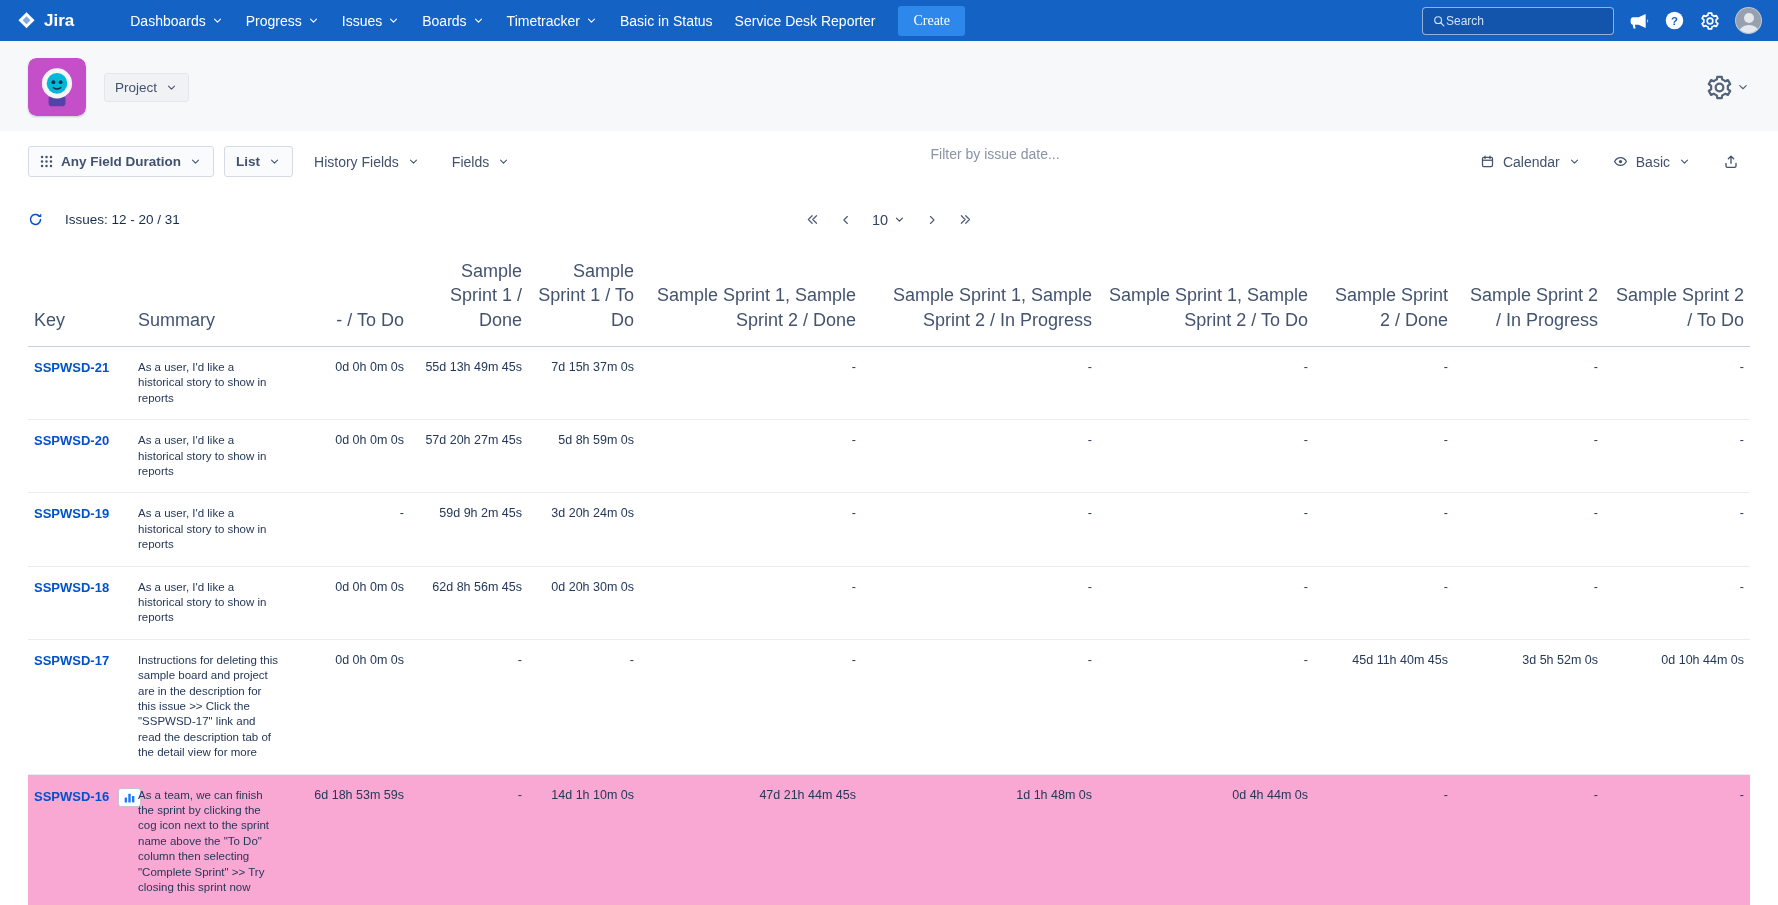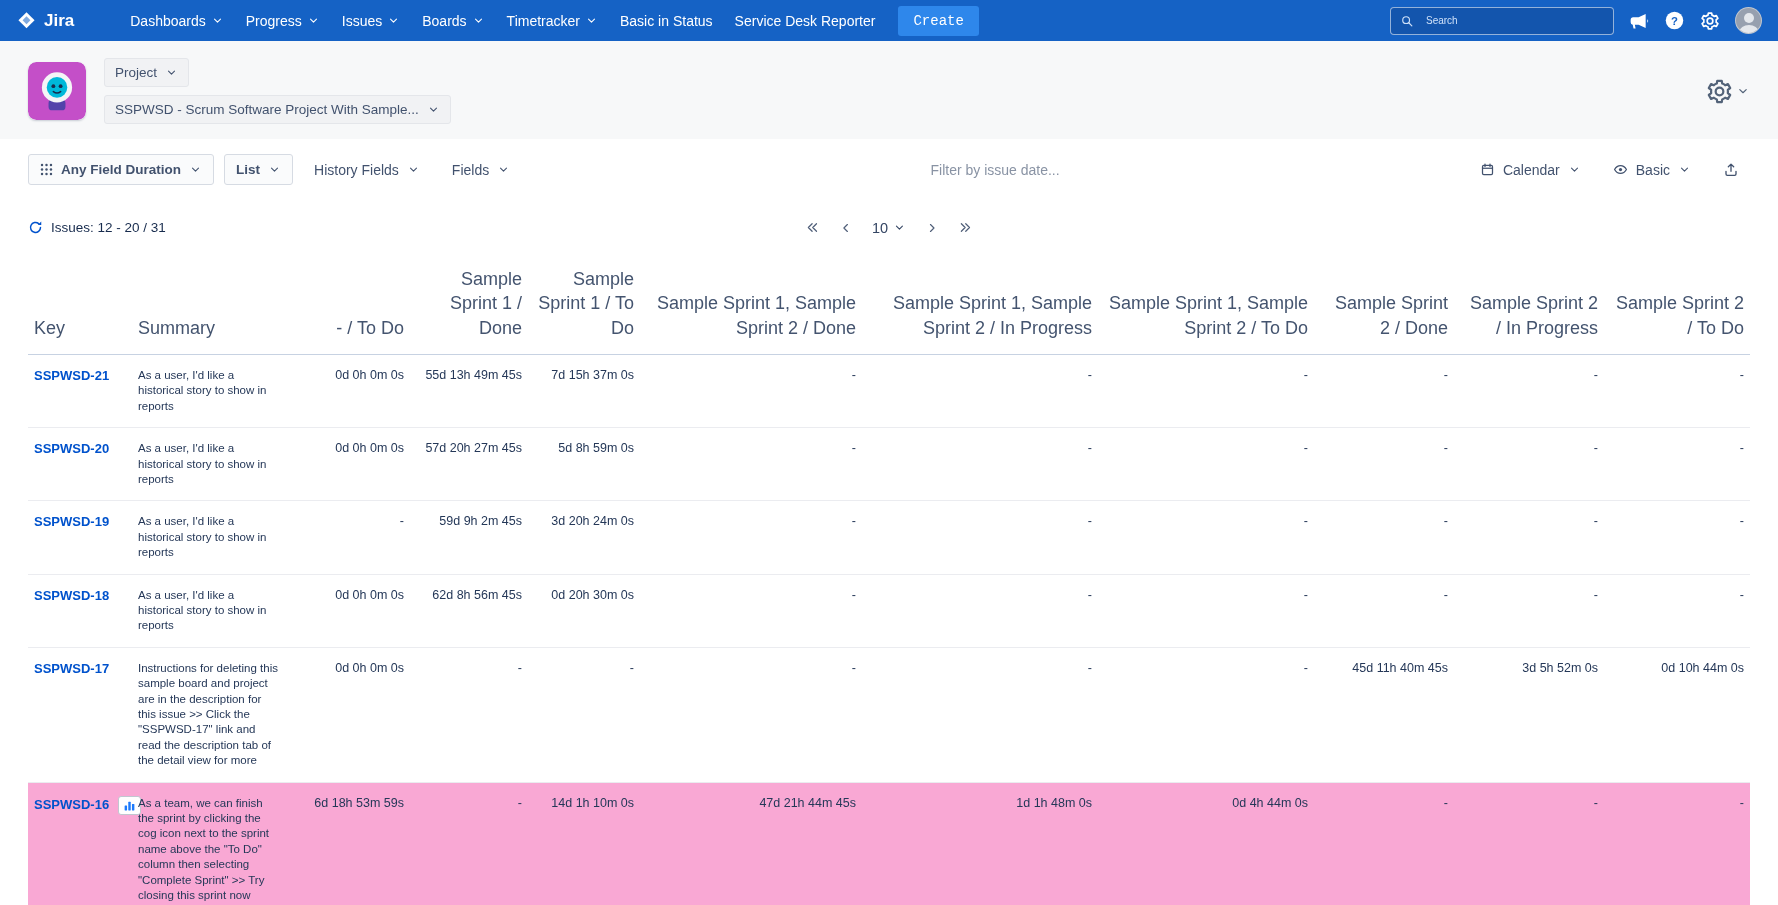--- a/index.html
+++ b/index.html
@@ -15,46 +15,46 @@
   }
   svg{display:block}
   .chev{flex:0 0 auto}
 
   
   .topnav{height:41px;background:var(--nav-bg);display:flex;align-items:center;justify-content:space-between;padding:0 16px}
   .nav-left{display:flex;align-items:center}
   .logo{display:flex;align-items:center;gap:7px;color:#fff;font-weight:700;font-size:17px;margin-right:45px;text-decoration:none;cursor:pointer}
   #nav-items{display:flex;align-items:center}
   .nav-item{display:flex;align-items:center;gap:5px;color:#fff;font-size:14px;padding:9px 11px;border-radius:3px;cursor:pointer;text-decoration:none;white-space:nowrap}
-  .create-btn{margin-left:12px;background:var(--create-bg);color:#fff;border:none;border-radius:3px;font-size:14px;padding:7px 15px;cursor:pointer;font-family:Liberation Mono, monospace}
+  .create-btn{margin-left:12px;background:var(--create-bg);color:#fff;border:none;border-radius:3px;font-size:14px;padding:7px 15px;cursor:pointer;font-family:Liberation Serif, serif}
   .nav-right{display:flex;align-items:center;gap:15px}
-  .nav-search{display:flex;align-items:center;gap:12px;width:224px;height:28px;padding:0 9px;border:1px solid rgba(255,255,255,.55);border-radius:4px;background:rgba(9,30,66,.18);color:#CFE1F9;font-size:10px;cursor:text}
+  .nav-search{display:flex;align-items:center;gap:0;width:192px;height:28px;padding:0 9px;border:1px solid rgba(255,255,255,.55);border-radius:4px;background:rgba(9,30,66,.18);color:#CFE1F9;font-size:12px;cursor:text}
   .nav-icon{color:#fff;display:flex;align-items:center;cursor:pointer}
   .avatar{width:27px;height:27px;border-radius:50%;background:#97A0AF;position:relative;overflow:hidden;cursor:pointer;border:1px solid rgba(255,255,255,.4)}
   .avatar::before{content:"";position:absolute;left:50%;top:5px;transform:translateX(-50%);width:10px;height:10px;border-radius:50%;background:#E4E7EC}
   .avatar::after{content:"";position:absolute;left:50%;top:17px;transform:translateX(-50%);width:19px;height:13px;border-radius:50% 50% 0 0;background:#E4E7EC}
 
   
   .project-header{display:flex;align-items:center;padding:17px 28px 15px;background:#F7F8F9}
   .project-avatar{width:58px;height:58px;border-radius:8px;overflow:hidden;flex:0 0 auto;box-shadow:0 1px 2px rgba(9,30,66,.2)}
   .project-selects{display:flex;flex-direction:column;gap:8px;margin-left:18px;align-items:flex-start}
   .select-btn{display:inline-flex;align-items:center;gap:8px;background:#F1F2F4;border:1px solid #E4E6EA;border-radius:3px;padding:6px 10px;font-size:13.5px;color:var(--muted);cursor:pointer;font-family:inherit}
   .header-right{margin-left:auto;display:flex;align-items:center;gap:3px;color:#536379;cursor:pointer}
 
   
-  .toolbar{display:flex;align-items:center;padding:15px 28px 13px;background:#fff;gap:10px}
+  .toolbar{display:flex;padding:15px 28px 13px;background:#fff;gap:10px}
   .btn{display:inline-flex;align-items:center;gap:8px;background:#FAFBFC;border:1px solid #D6DBE3;border-radius:3px;padding:7px 11px;font-size:13.5px;color:var(--muted);cursor:pointer;font-family:inherit}
   .btn.bold{font-weight:700}
   .btn.ghost{background:transparent;border:none;font-size:14px}
   .toolbar-center{flex:1;text-align:center;color:#8993A4;font-size:14px;cursor:text}
   .toolbar-right{display:flex;align-items:center;gap:10px}
 
   
   .pagination-row{position:relative;display:flex;align-items:center;padding:22px 28px 8px;background:#fff}
-  .issues-count{display:flex;gap:8px;font-size:13.5px;color:var(--text)}
+  .issues-count{display:flex;gap:22px;font-size:13.5px;color:var(--text)}
   .refresh{color:#0052CC;display:flex;cursor:pointer}
   .pager{position:absolute;left:50%;transform:translateX(-50%);display:flex;align-items:center;gap:19px;color:#505F79}
   .pg{display:flex;align-items:center;cursor:pointer;color:#505F79}
   .page-size{display:flex;align-items:center;gap:5px;font-size:14.5px;color:#344563;cursor:pointer}
 
   
   .table-wrap{padding:8px 28px 30px;background:#fff}
   table{width:100%;border-collapse:collapse;table-layout:fixed}
   thead th{font-weight:400;font-size:18px;color:var(--header-col);padding:16px 6px 14px;vertical-align:bottom;line-height:1.35}
   thead th.num{text-align:right}
@@ -225,26 +225,20 @@
       <circle cx="24" cy="21" r="12.5" fill="#F4F5F7"></circle>
       <circle cx="24" cy="21" r="8.5" fill="#00B8D9"></circle>
       <circle cx="21" cy="20" r="1.6" fill="#172B4D"></circle>
       <circle cx="27" cy="20" r="1.6" fill="#172B4D"></circle>
       <path d="M21 24.5c1.8 1.4 4.2 1.4 6 0" stroke="#172B4D" stroke-width="1.3" fill="none" stroke-linecap="round"></path>
     </svg>
   </div>
   <div class="project-selects">
     <button class="select-btn">
       <span>Project</span>
-      <svg class="chev" width="13" height="13">
-          <use href="#icon-chevron-down"></use>
-        </svg>
-    </button>
-    <button class="select-btn">
-      <span>SSPWSD - Scrum Software Project With Sample...</span>
       <svg class="chev" width="13" height="13">
           <use href="#icon-chevron-down"></use>
         </svg>
     </button>
   </div>
   <div class="header-right">
     <svg width="27" height="27">
         <use href="#icon-gear"></use>
       </svg>
     <svg class="chev" width="14" height="14">

